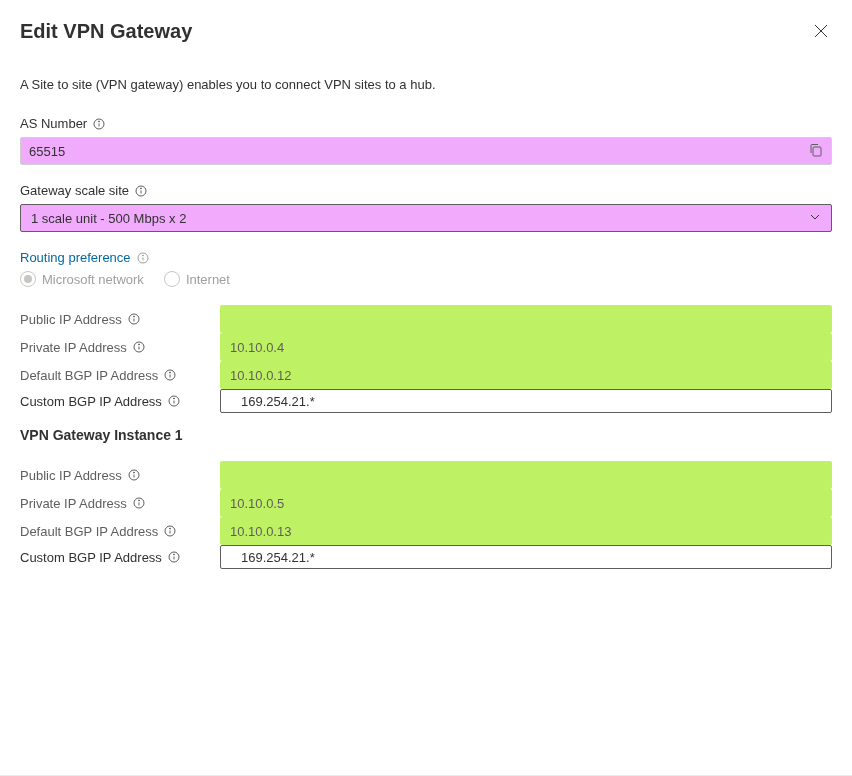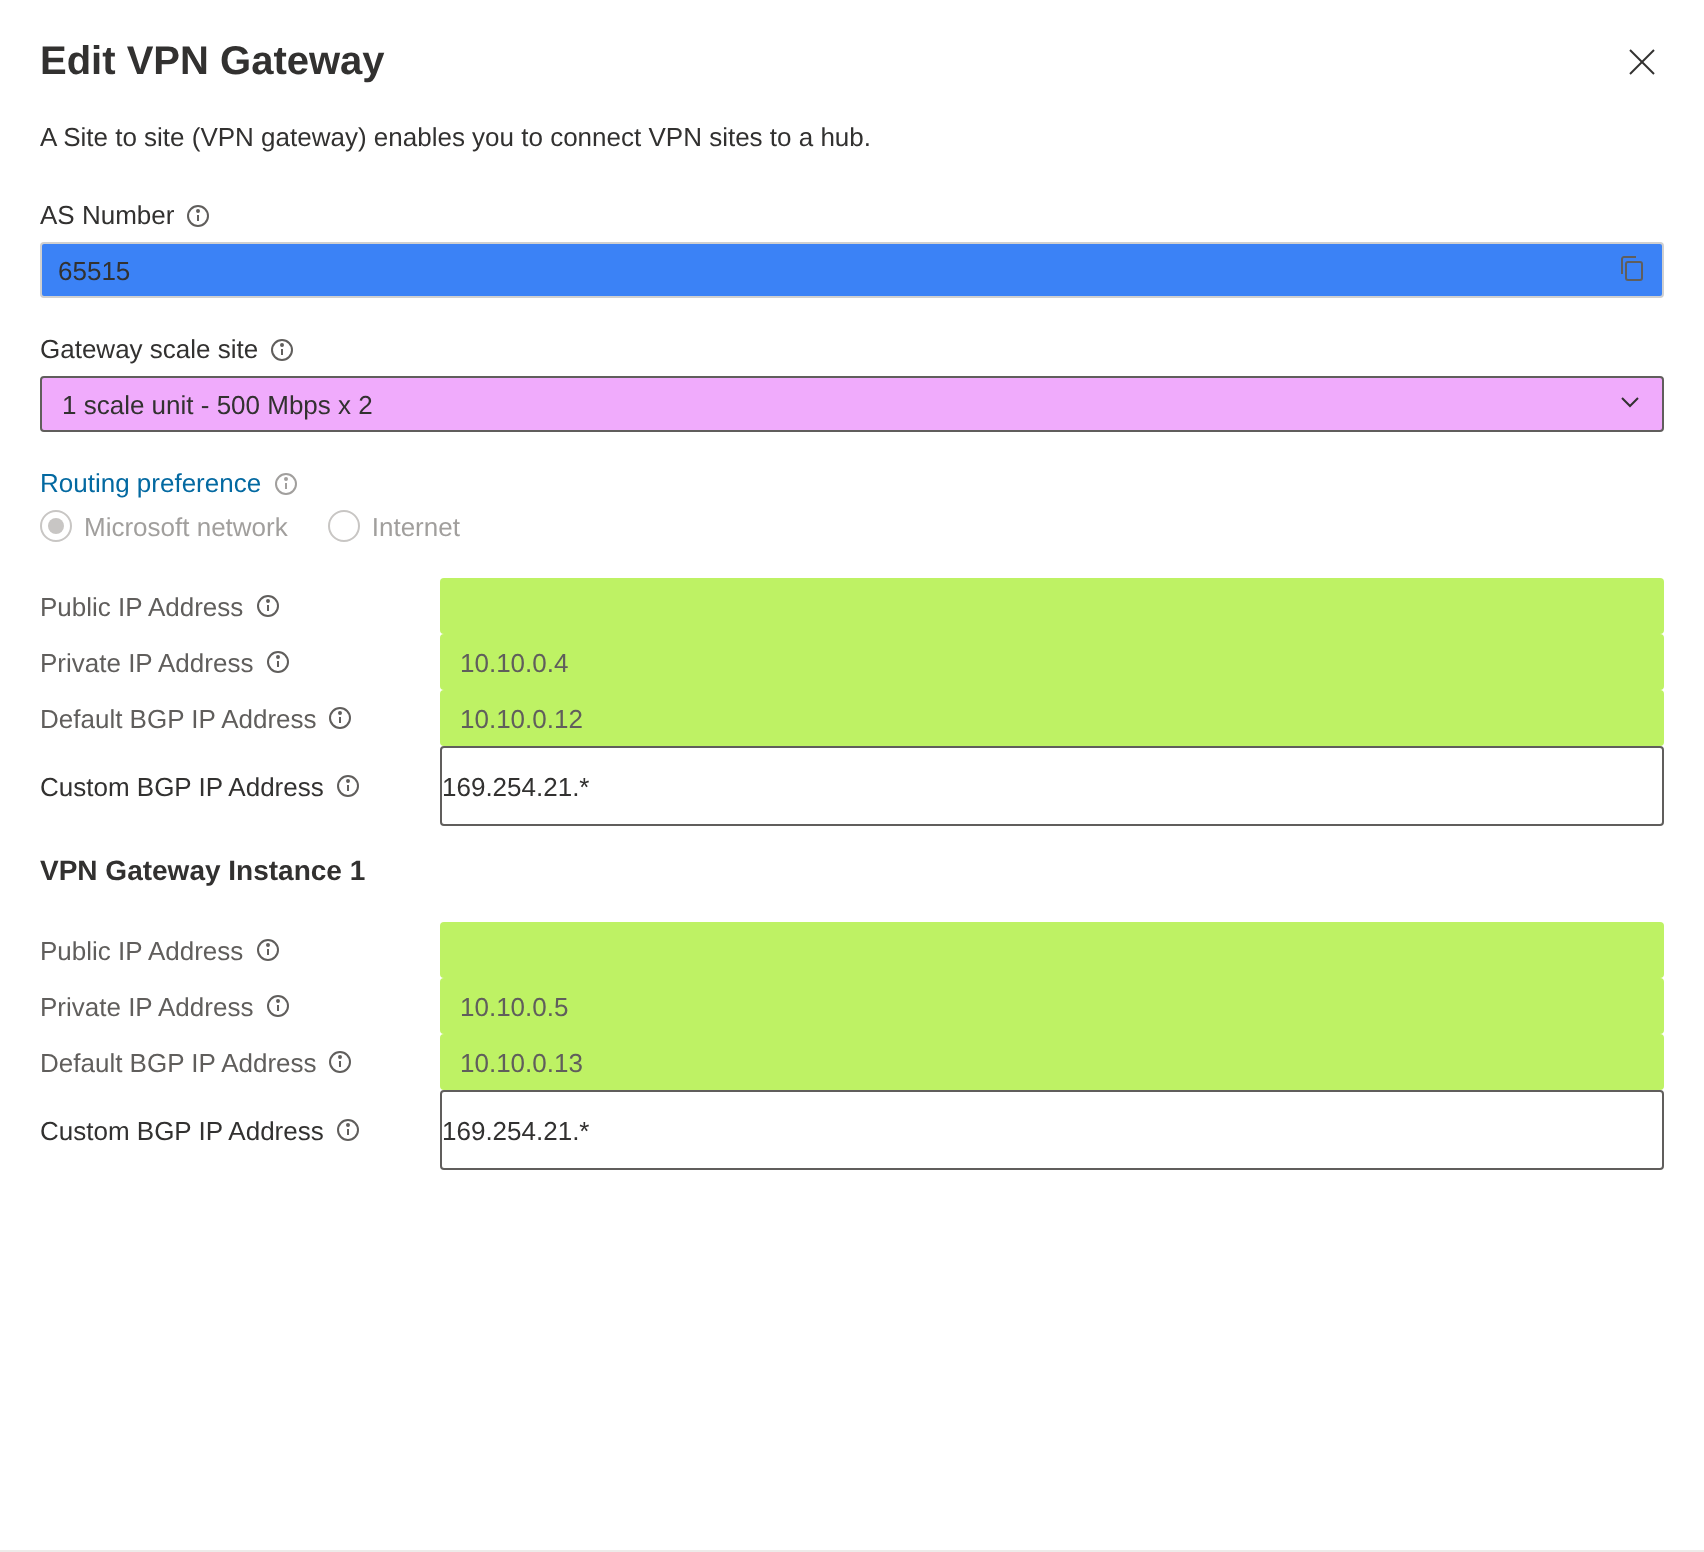--- a/index.html
+++ b/index.html
@@ -12,21 +12,21 @@
       height: 776px;
       position: relative;
     }
     .panel {
       padding: 20px 20px 0 20px;
     }
     .header {
       display: flex;
       justify-content: space-between;
       align-items: flex-start;
-      margin-bottom: 16px;
+      margin-bottom: 32px;
       text-align: right;
     }
     .title {
       font-size: 20px;
       font-weight: 600;
       color: #323130;
     }
     .close-btn {
       background: none;
       border: none;
@@ -55,21 +55,21 @@
       display: inline-flex;
       margin-left: 6px;
       align-items: center;
     }
     .info-icon svg { width: 12px; height: 12px; }
     .text-input-ro {
       display: flex;
       align-items: center;
       width: 100%;
       height: 28px;
-      background: #3b82f6;
+      background: #f0abfc;
       border: 1px solid #d0d0d0;
       border-radius: 2px;
       padding: 0 8px;
       font-size: 13px;
       color: #323130;
       justify-content: space-between;
     }
     .copy-icon svg { width: 14px; height: 14px; }
     .select-wrap {
       position: relative;
@@ -141,24 +141,24 @@
       background: #bef264;
       border-radius: 2px;
       display: flex;
       align-items: center;
       padding: 0 10px;
       font-size: 13px;
       color: #605e5c;
     }
     .row .row-input {
       flex: 1;
-      height: 40px;
+      height: 24px;
       border: 1px solid #605e5c;
       border-radius: 2px;
-      padding: 0 0;
+      padding: 0 20px;
       font-size: 13px;
       color: #323130;
       font-family: inherit;
       outline: none;
     }
     .bottom-border {
       position: absolute;
       bottom: 0;
       left: 0; right: 0;
       border-top: 1px solid #edebe9;

